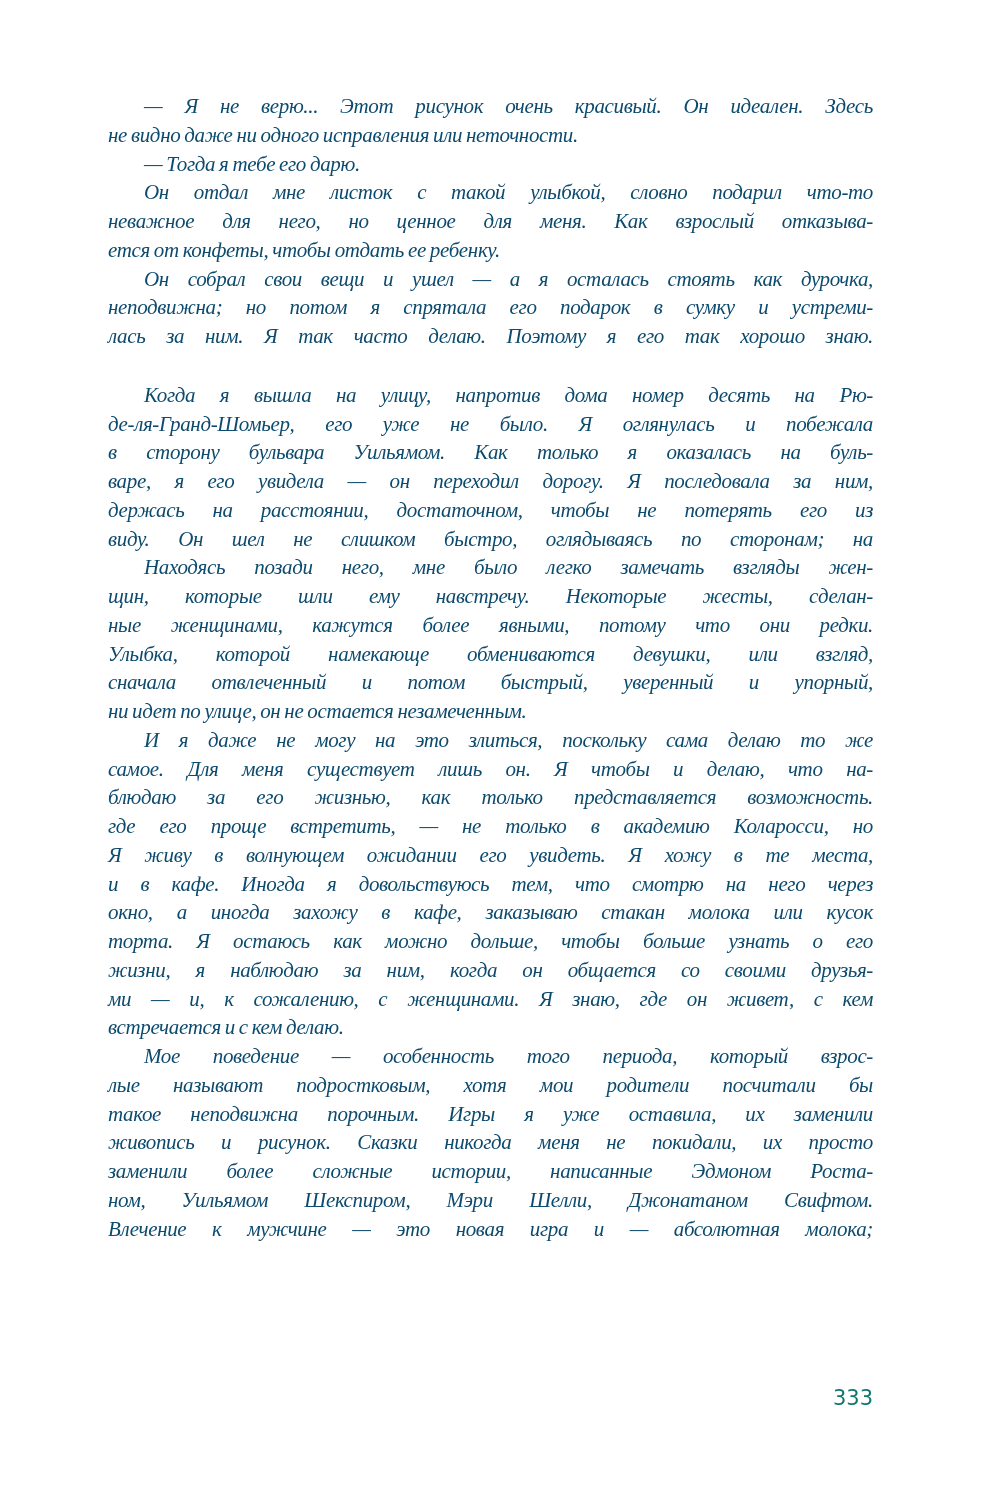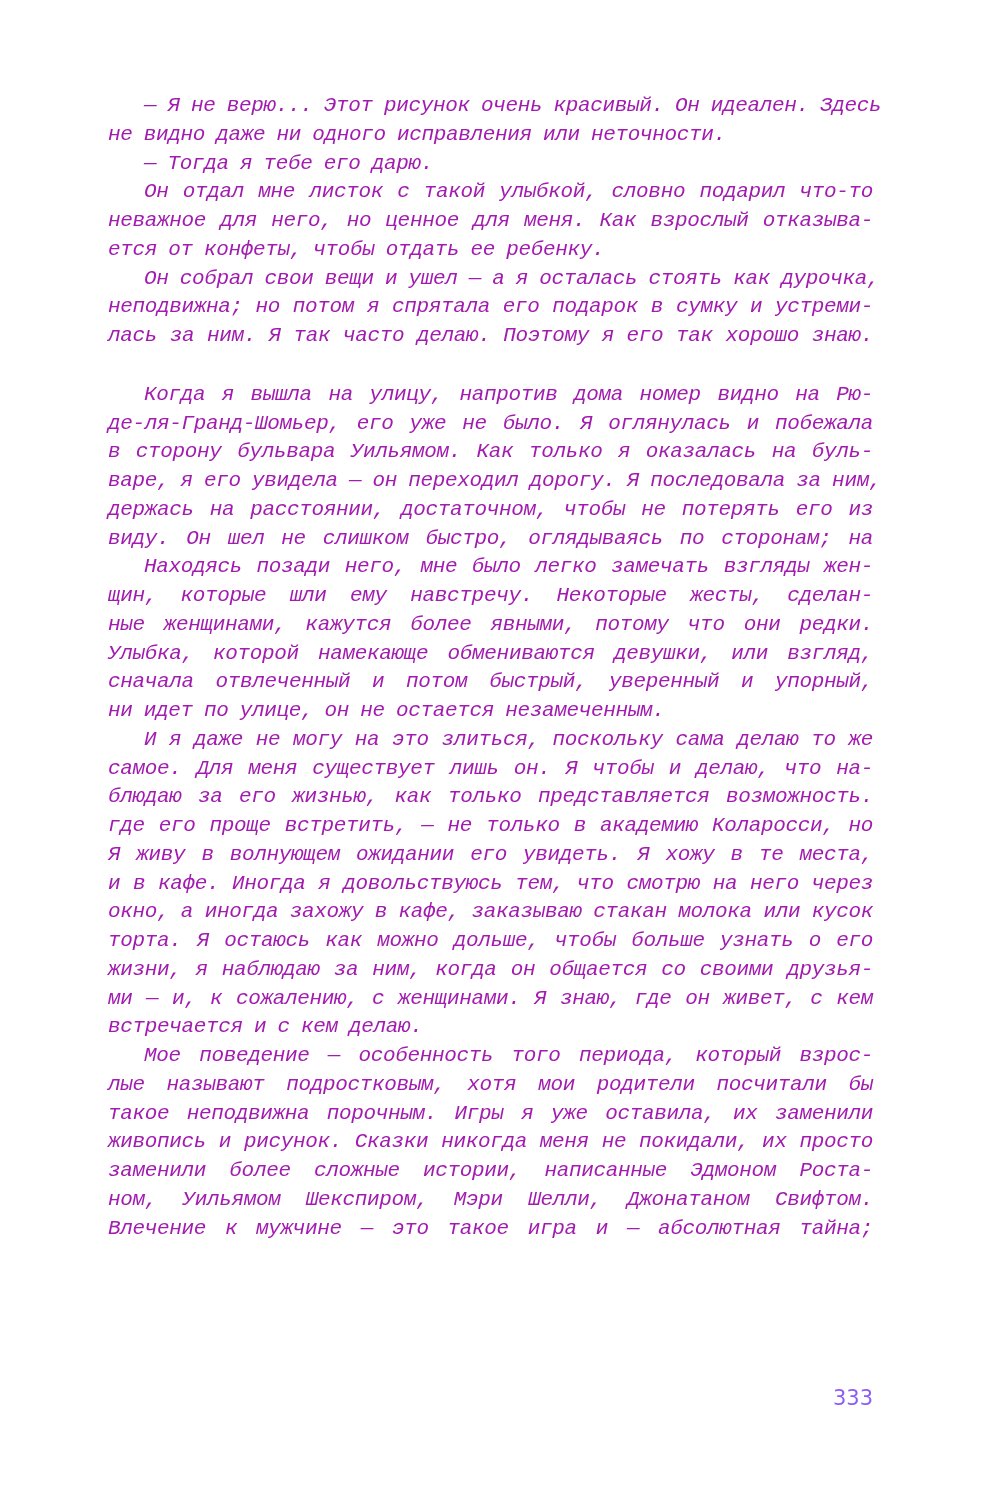--- a/index.html
+++ b/index.html
@@ -11,24 +11,24 @@
       width: 1000px;
       height: 1501px;
       position: relative;
       overflow: hidden;
     }
     .page {
       position: absolute;
       left: 108px;
       top: 92px;
       width: 765px;
-      font-family: Liberation Mono, monospace;
+      font-family: Liberation Serif, serif;
       font-style: italic;
       font-size: 21px;
-      color: #a21caf;
+      color: #0c4a6e;
     }
     .line {
       display: block;
       height: 28.75px;
       line-height: 28.75px;
       white-space: nowrap;
       text-align: justify;
       text-align-last: justify;
       font-size: 21px;
       letter-spacing: -0.35px;
@@ -44,21 +44,21 @@
       height: 30px;
     }
     .page-number {
       position: absolute;
       left: 820px;
       top: 1386px;
       width: 53px;
       text-align: right;
       font-family: "DejaVu Sans", "Liberation Sans", sans-serif;
       font-size: 21px;
-      color: #8b5cf6;
+      color: #0f766e;
     }
   </style>
 </head>
 <body>
 
 <div class="page">
 
   <div>
     <span class="line indent">— Я не верю... Этот рисунок очень красивый. Он идеален. Здесь</span>
     <span class="line last">не видно даже ни одного исправления или неточности.</span>
@@ -76,21 +76,21 @@
 
   <div>
     <span class="line indent">Он собрал свои вещи и ушел — а я осталась стоять как дурочка,</span>
     <span class="line">неподвижна; но потом я спрятала его подарок в сумку и устреми-</span>
     <span class="line">лась за ним. Я так часто делаю. Поэтому я его так хорошо знаю.</span>
   </div>
 
   <div class="gap"></div>
 
   <div>
-    <span class="line indent">Когда я вышла на улицу, напротив дома номер видно на Рю-</span>
+    <span class="line indent">Когда я вышла на улицу, напротив дома номер десять на Рю-</span>
     <span class="line">де-ля-Гранд-Шомьер, его уже не было. Я оглянулась и побежала</span>
     <span class="line">в сторону бульвара Уильямом. Как только я оказалась на буль-</span>
     <span class="line">варе, я его увидела — он переходил дорогу. Я последовала за ним,</span>
     <span class="line">держась на расстоянии, достаточном, чтобы не потерять его из</span>
     <span class="line">виду. Он шел не слишком быстро, оглядываясь по сторонам; на</span>
   </div>
 
   <div>
     <span class="line indent">Находясь позади него, мне было легко замечать взгляды жен-</span>
     <span class="line">щин, которые шли ему навстречу. Некоторые жесты, сделан-</span>
@@ -114,17 +114,17 @@
     <span class="line last">встречается и с кем делаю.</span>
   </div>
 
   <div>
     <span class="line indent">Мое поведение — особенность того периода, который взрос-</span>
     <span class="line">лые называют подростковым, хотя мои родители посчитали бы</span>
     <span class="line">такое неподвижна порочным. Игры я уже оставила, их заменили</span>
     <span class="line">живопись и рисунок. Сказки никогда меня не покидали, их просто</span>
     <span class="line">заменили более сложные истории, написанные Эдмоном Роста-</span>
     <span class="line">ном, Уильямом Шекспиром, Мэри Шелли, Джонатаном Свифтом.</span>
-    <span class="line">Влечение к мужчине — это такое игра и — абсолютная тайна;</span>
+    <span class="line">Влечение к мужчине — это новая игра и — абсолютная молока;</span>
   </div>
 </div>
 
 <div class="page-number">333</div>
 
 </body></html>

